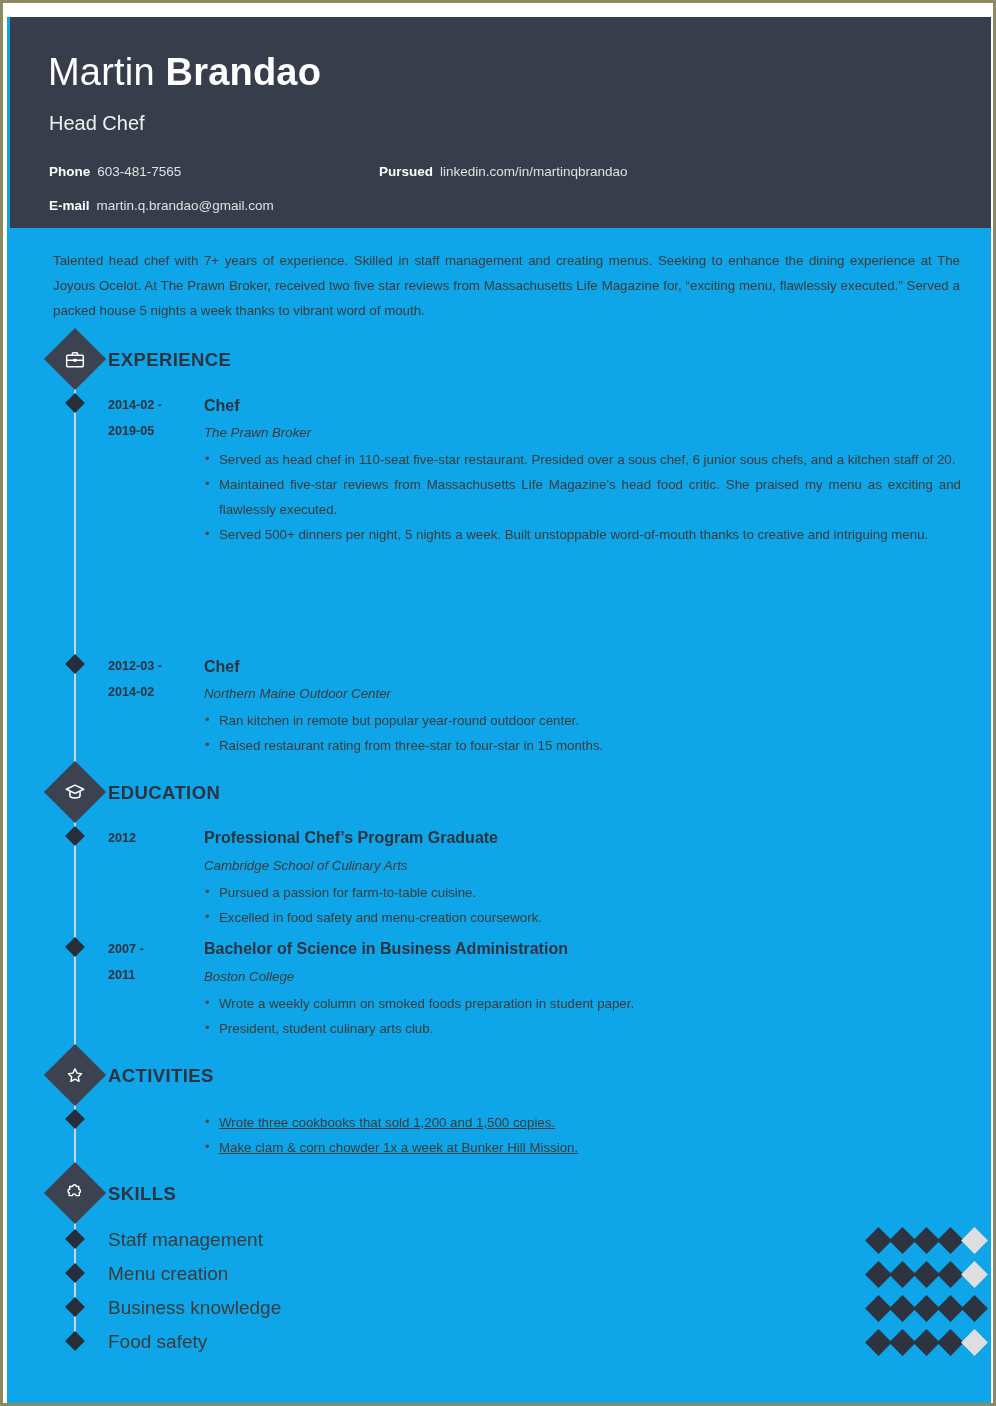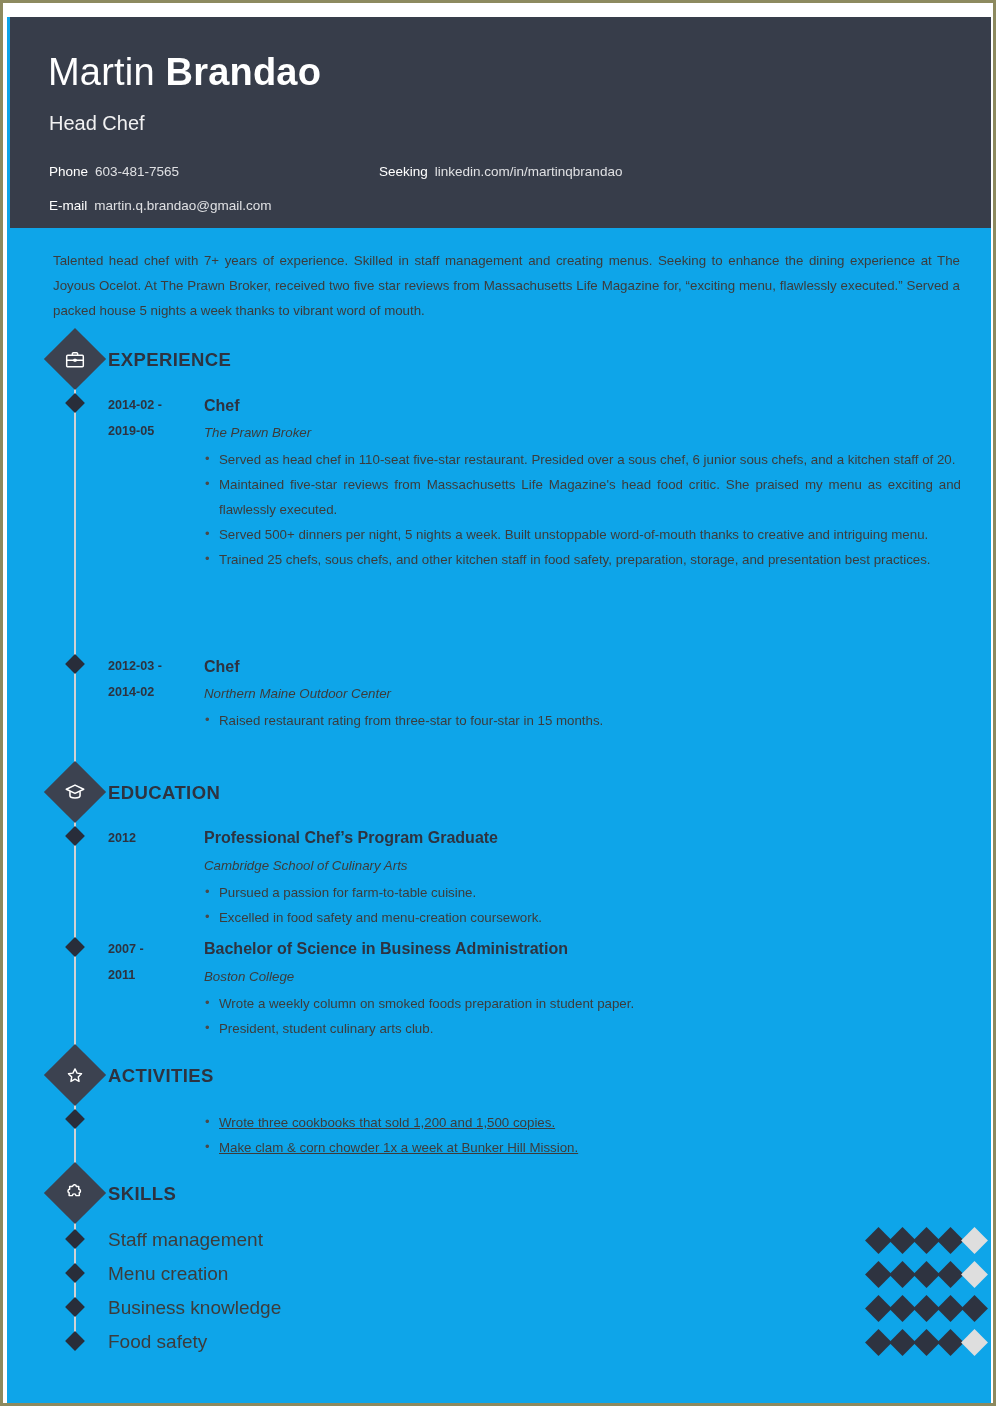--- a/index.html
+++ b/index.html
@@ -46,21 +46,21 @@
     font-size: 20px; font-weight: 400; color: #f1f1f2;
     line-height: 26px;
   }
   .contact-row {
     position: absolute; left: 39px;
     font-size: 13.5px; line-height: 18px;
     white-space: nowrap;
   }
   .contact-row.r1 { top: 146px; }
   .contact-row.r2 { top: 180px; }
-  .c-lbl { font-weight: 400; color: #ffffff; }
+  .c-lbl { font-weight: 700; color: #ffffff; }
   .c-val { font-weight: 400; color: #dfe0e3; margin-left: 7px; }
   .contact-col2 { position: absolute; left: 369px; top: 146px;
     font-size: 13.5px; line-height: 18px; white-space: nowrap; }
 
   
   .summary {
     position: absolute; left: 46px; top: 231px; width: 907px;
     font-size: 13.3px; line-height: 25px; color: #3c3c3c;
     text-align: justify;
   }
@@ -147,21 +147,21 @@
     </div>
     <div class="hdr-title">Head Chef</div>
 
     <div class="contact-row r1">
       <span class="c-lbl">Phone</span><span class="c-val">603-481-7565</span>
     </div>
     <div class="contact-row r2">
       <span class="c-lbl">E-mail</span><span class="c-val">martin.q.brandao@gmail.com</span>
     </div>
     <div class="contact-col2">
-      <span class="c-lbl">Seeking</span><span class="c-val">linkedin.com/in/martinqbrandao</span>
+      <span class="c-lbl">Pursued</span><span class="c-val">linkedin.com/in/martinqbrandao</span>
     </div>
   </div>
 
   <div class="summary">Talented head chef with 7+ years of experience. Skilled in staff management and creating menus. Seeking to enhance the dining experience at The Joyous Ocelot. At The Prawn Broker, received two five star reviews from Massachusetts Life Magazine for, “exciting menu, flawlessly executed.” Served a packed house 5 nights a week thanks to vibrant word of mouth.</div>
 
   <div class="tl-line" style="top:362px;  height:398px;"></div>
   <div class="tl-line" style="top:796px;  height:247px;"></div>
   <div class="tl-line" style="top:1079px; height:83px;"></div>
   <div class="tl-line" style="top:1196px; height:134px;"></div>
 
@@ -179,31 +179,31 @@
   <div class="dates" style="top:375px;">
     <div>2014-02 -</div>
     <div>2019-05</div>
   </div>
   <div class="entry-title" style="top:379px;">Chef</div>
   <div class="entry-sub" style="top:407px;">The Prawn Broker</div>
   <ul class="blist" style="top:430px;">
     <li>Served as head chef in 110-seat five-star restaurant. Presided over a sous chef, 6 junior sous chefs, and a kitchen staff of 20.</li>
     <li>Maintained five-star reviews from Massachusetts Life Magazine's head food critic. She praised my menu as exciting and flawlessly executed.</li>
     <li>Served 500+ dinners per night, 5 nights a week. Built unstoppable word-of-mouth thanks to creative and intriguing menu.</li>
-    <li>Trained 25 chefs, sous chefs, and other kitchen staff in food safety, preparation, storage, and presentation best practices.</li>
   </ul>
 
   <div class="tl-dot" style="top:640px;"></div>
   <div class="dates" style="top:636px;">
     <div>2012-03 -</div>
     <div>2014-02</div>
   </div>
   <div class="entry-title" style="top:640px;">Chef</div>
   <div class="entry-sub" style="top:668px;">Northern Maine Outdoor Center</div>
   <ul class="blist" style="top:691px;">
+    <li class="nowrap">Ran kitchen in remote but popular year-round outdoor center.</li>
     <li class="nowrap">Raised restaurant rating from three-star to four-star in 15 months.</li>
   </ul>
 
   <div class="sec-icon" style="top:753px;">
     <svg width="22" height="22" viewBox="0 0 24 24" fill="none" stroke="#ffffff" stroke-width="1.7" stroke-linejoin="round">
       <path d="M2.5 9 12 4.5 21.5 9 12 13.5 2.5 9Z"></path>
       <path d="M6.5 11.2v4.6c0 1.6 2.5 2.7 5.5 2.7s5.5-1.1 5.5-2.7v-4.6"></path>
     </svg>
   </div>
   <div class="sec-title" style="top:765px;">EDUCATION</div>

